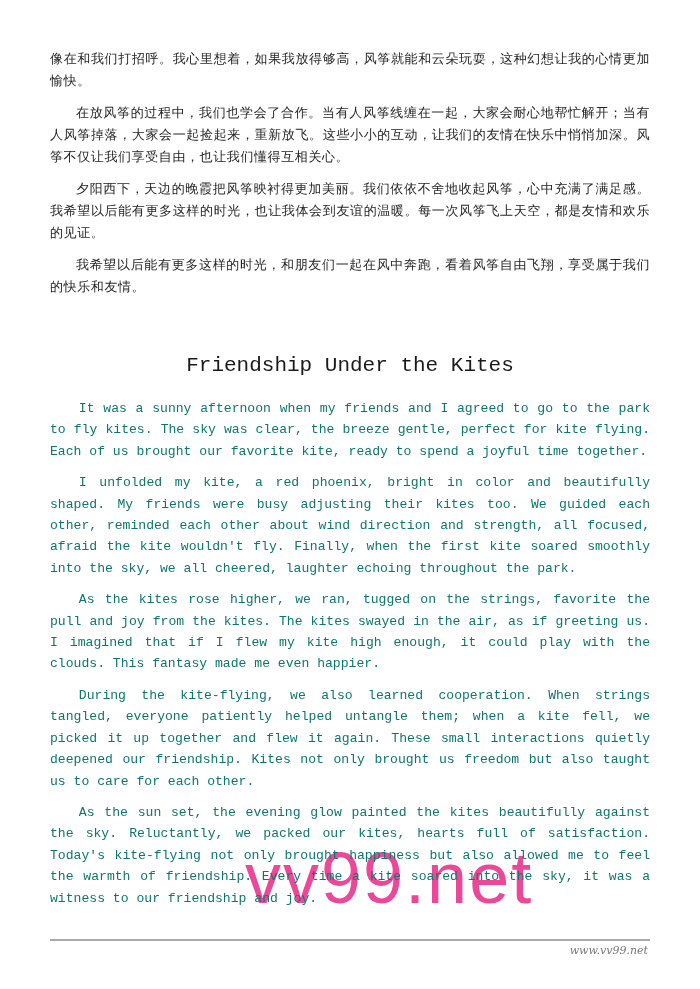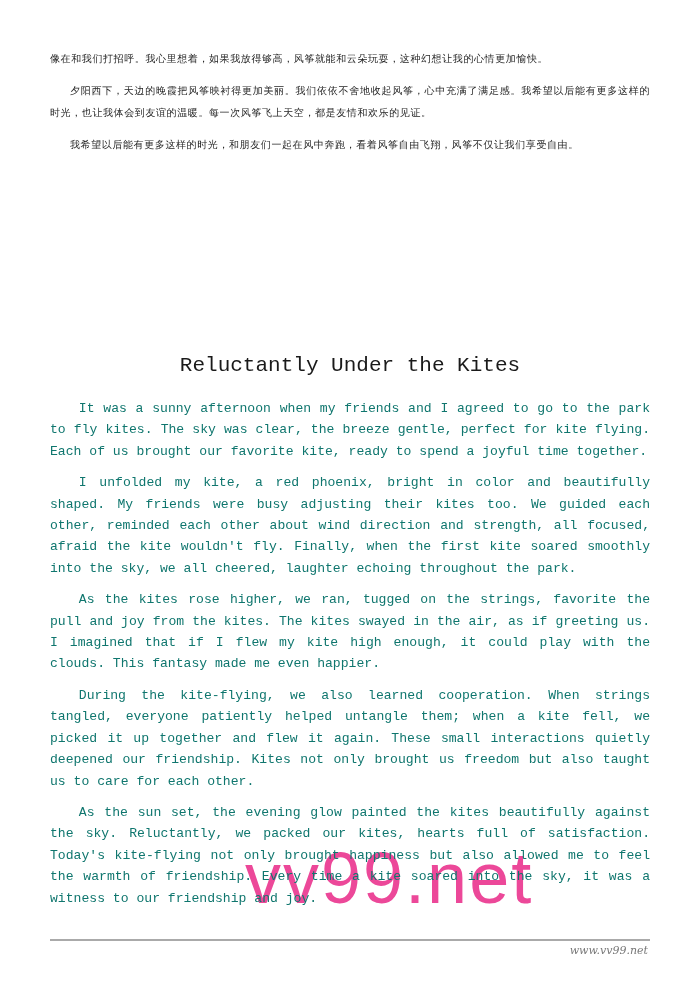--- a/index.html
+++ b/index.html
@@ -8,21 +8,21 @@
       position: relative; overflow: hidden;
     }
     .page { position: absolute; left: 0; top: 0; width: 700px; height: 989px; }
     .content {
       position: absolute; left: 50px; top: 48px; width: 600px;
       color: #262626;
     }
     .zh p {
       margin: 0 0 10px 0;
       font-family: "DejaVu Serif", "Liberation Serif", serif;
-      font-size: 10px; line-height: 22px; letter-spacing: 0.6px;
+      font-size: 13px; line-height: 22px; letter-spacing: 0.6px;
       text-align: justify;
     }
     .zh p.indent { text-indent: 2em; }
     .title {
       position: absolute; left: 0; width: 700px; top: 354px;
       text-align: center;
       font-family: "Liberation Mono", "DejaVu Sans Mono", monospace;
       font-size: 21px; color: #1a1a1a; margin: 0; font-weight: normal;
     }
     .en {
@@ -52,25 +52,26 @@
     }
   </style>
 </head>
 <body>
 
 <div class="page">
   <div class="watermark">vv99.net</div>
 
   <div class="content zh">
     <p>像在和我们打招呼。我心里想着，如果我放得够高，风筝就能和云朵玩耍，这种幻想让我的心情更加愉快。</p>
+    <p class="indent">在放风筝的过程中，我们也学会了合作。当有人风筝线缠在一起，大家会耐心地帮忙解开；当有人风筝掉落，大家会一起捡起来，重新放飞。这些小小的互动，让我们的友情在快乐中悄悄加深。风筝不仅让我们享受自由，也让我们懂得互相关心。</p>
     <p class="indent">夕阳西下，天边的晚霞把风筝映衬得更加美丽。我们依依不舍地收起风筝，心中充满了满足感。我希望以后能有更多这样的时光，也让我体会到友谊的温暖。每一次风筝飞上天空，都是友情和欢乐的见证。</p>
-    <p class="indent">我希望以后能有更多这样的时光，和朋友们一起在风中奔跑，看着风筝自由飞翔，风筝不仅让我们享受自由。</p>
+    <p class="indent">我希望以后能有更多这样的时光，和朋友们一起在风中奔跑，看着风筝自由飞翔，享受属于我们的快乐和友情。</p>
   </div>
 
-  <h1 class="title">Reluctantly Under the Kites</h1>
+  <h1 class="title">Friendship Under the Kites</h1>
 
   <div class="en">
     <p>It was a sunny afternoon when my friends and I agreed to go to the park to fly kites. The sky was clear, the breeze gentle, perfect for kite flying. Each of us brought our favorite kite, ready to spend a joyful time together.</p>
     <p>I unfolded my kite, a red phoenix, bright in color and beautifully shaped. My friends were busy adjusting their kites too. We guided each other, reminded each other about wind direction and strength, all focused, afraid the kite wouldn't fly. Finally, when the first kite soared smoothly into the sky, we all cheered, laughter echoing throughout the park.</p>
     <p>As the kites rose higher, we ran, tugged on the strings, favorite the pull and joy from the kites. The kites swayed in the air, as if greeting us. I imagined that if I flew my kite high enough, it could play with the clouds. This fantasy made me even happier.</p>
     <p>During the kite-flying, we also learned cooperation. When strings tangled, everyone patiently helped untangle them; when a kite fell, we picked it up together and flew it again. These small interactions quietly deepened our friendship. Kites not only brought us freedom but also taught us to care for each other.</p>
     <p>As the sun set, the evening glow painted the kites beautifully against the sky. Reluctantly, we packed our kites, hearts full of satisfaction. Today's kite-flying not only brought happiness but also allowed me to feel the warmth of friendship. Every time a kite soared into the sky, it was a witness to our friendship and joy.</p>
   </div>
 
   <div class="footer-rule"></div>

